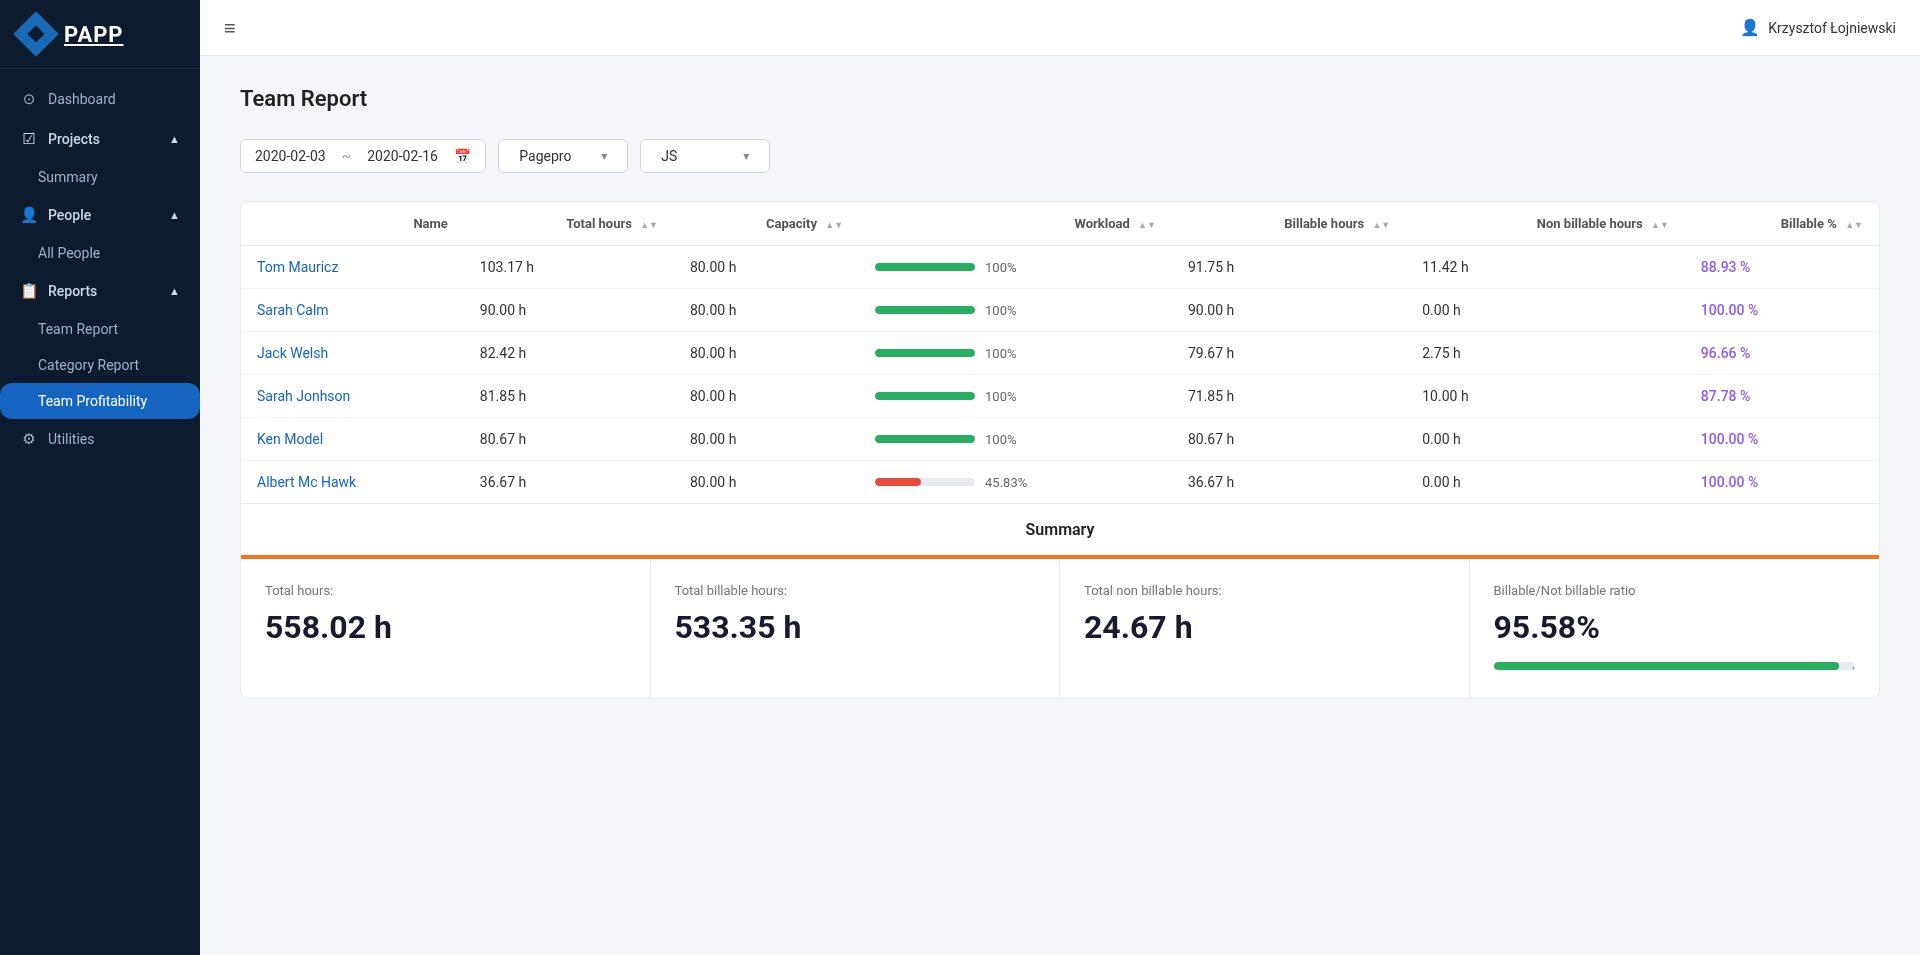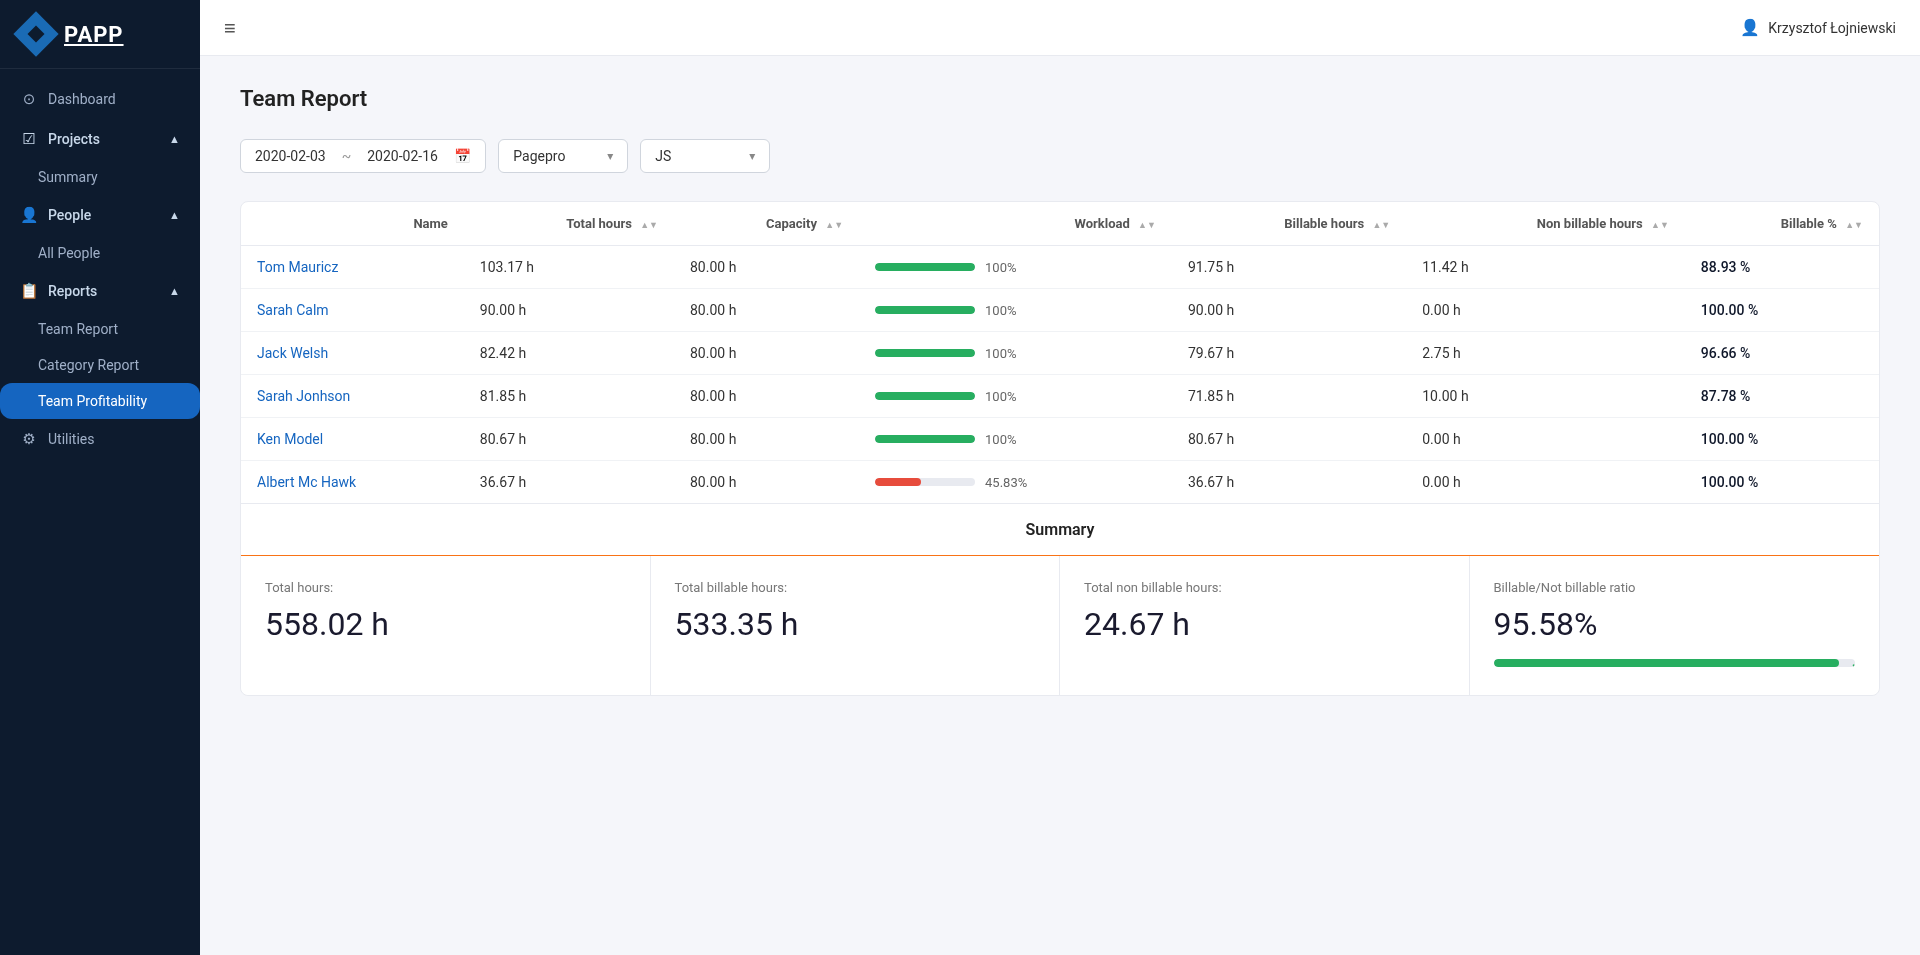--- a/index.html
+++ b/index.html
@@ -126,21 +126,21 @@
       font-size: 14px;
       color: #333;
       cursor: pointer;
     }
     .filter-date .tilde { color: #999; }
     .filter-dropdown {
       display: flex;
       align-items: center;
       border: 1px solid #d0d5dd;
       border-radius: 6px;
-      padding: 8px 14px;
+      padding: 8px 20px;
       background: #fff;
       font-size: 14px;
       color: #333;
       cursor: pointer;
       min-width: 130px;
     }
     .filter-dropdown .dd-chevron { margin-left: auto; color: #888; font-size: 12px; }
     .cal-icon { color: #888; font-size: 14px; }
 
     
@@ -168,47 +168,47 @@
     .person-link { color: #1565c0; cursor: pointer; text-decoration: none; }
 
     
     .workload-cell { display: flex; align-items: center; gap: 10px; }
     .workload-bar-bg { width: 100px; height: 8px; background: #e8eaf0; border-radius: 4px; overflow: hidden; }
     .workload-bar-fill { height: 100%; border-radius: 4px; }
     .workload-bar-fill.green { background: #27ae60; }
     .workload-bar-fill.red { background: #e74c3c; }
     .workload-pct { font-size: 13px; color: #666; }
 
-    .billable-pct { color: #0f172a; font-weight: 500; text-align: center; }
+    .billable-pct { color: #8b5cf6; font-weight: 500; text-align: center; }
 
     
     .summary-header {
       background: #fff;
       border-top: 1px solid #e8eaf0;
       text-align: center;
       padding: 16px;
       font-size: 16px;
       font-weight: 600;
       color: #222;
     }
     .summary-cards {
       display: grid;
       grid-template-columns: repeat(4, 1fr);
       gap: 0;
       background: #fff;
-      border-top: 1px solid #f97316;
+      border-top: 4px solid #f97316;
       border-radius: 0 0 8px 8px;
     }
     .summary-card {
       padding: 24px 24px 28px;
       border-right: 1px solid #e8eaf0;
     }
     .summary-card:last-child { border-right: none; }
     .summary-label { font-size: 13px; color: #777; margin-bottom: 10px; }
-    .summary-value { font-size: 32px; font-weight: 400; color: #1a1a2e; }
+    .summary-value { font-size: 32px; font-weight: 700; color: #1a1a2e; }
     .ratio-bar-bg { height: 8px; background: #e8eaf0; border-radius: 4px; margin-top: 16px; overflow: hidden; position: relative; }
     .ratio-bar-fill { height: 100%; background: #27ae60; border-radius: 4px; }
   </style>
 </head>
 <body>
 
 <div class="sidebar">
   <div class="sidebar-logo">
     <div class="logo-diamond">
       <div class="logo-diamond-inner"></div>

